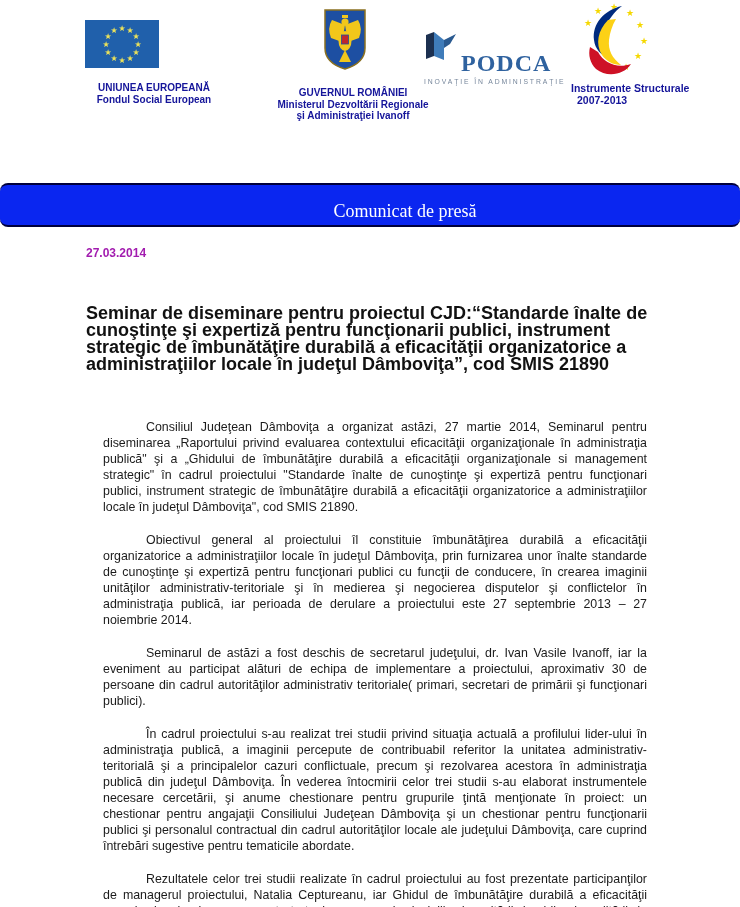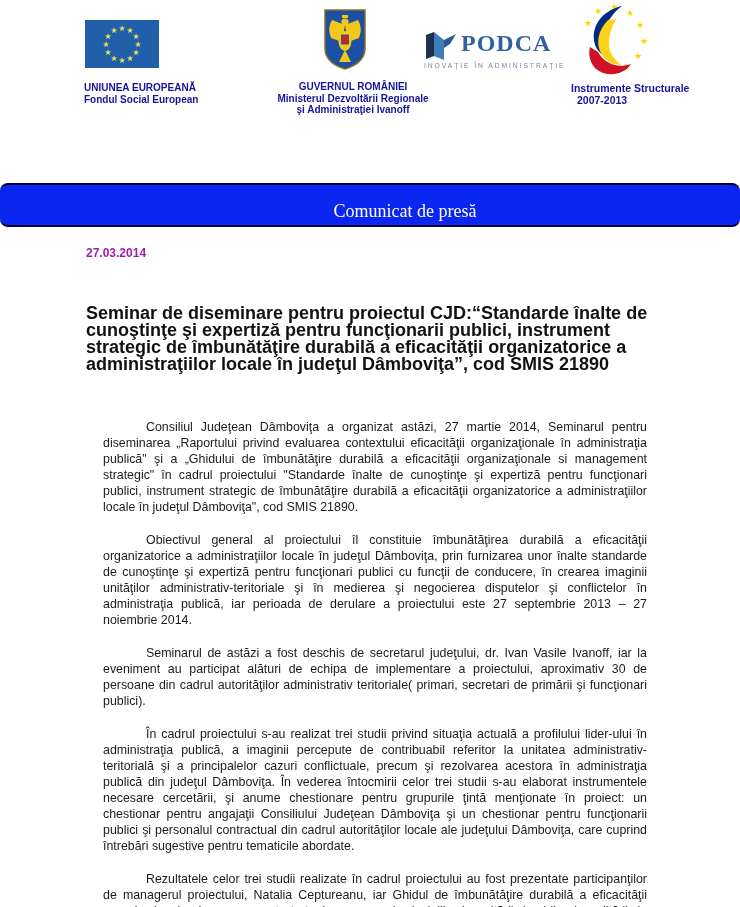--- a/index.html
+++ b/index.html
@@ -5,32 +5,32 @@
   html,body { margin:0; padding:0; background:#ffffff; }
   .page {
     position:relative; width:740px; height:907px; background:#ffffff;
     font-family:"Liberation Sans", sans-serif; color:#161616; overflow:hidden;
   }
 
   
   .eu-flag { position:absolute; left:85px; top:20px; }
   .eu-caption {
     position:absolute; left:84px; top:82px; width:140px;
-    color:#15159a; font-weight:bold; font-size:10px; line-height:12px; text-align:left;
+    color:#15159a; font-weight:bold; font-size:10px; line-height:12px; text-align:center;
   }
   .coa { position:absolute; left:322px; top:8px; }
   .gov-caption {
-    position:absolute; left:258px; top:81px; width:190px; text-align:center;
+    position:absolute; left:258px; top:87px; width:190px; text-align:center;
     color:#15159a; font-weight:bold; font-size:10px; line-height:11.5px;
   }
   .podca { position:absolute; left:424px; top:30px; width:140px; }
   .podca-row { display:flex; align-items:flex-start; }
   .podca-word {
     font-family:"Liberation Serif", serif; font-weight:bold; font-size:24px;
-    color:#2f629f; letter-spacing:1px; line-height:26px; margin-left:3px;
+    color:#2f629f; letter-spacing:1px; line-height:26px; margin-left:3px;margin-top:20px;
   }
   .podca-caption {
     margin-top:2px; font-size:6.8px; letter-spacing:1.9px; color:#76869b;
     white-space:nowrap;
   }
   .swoosh { position:absolute; left:576px; top:2px; }
   .struct-caption {
     position:absolute; left:571px; top:82px; width:150px;
     color:#15159a; font-weight:bold; font-size:10.5px; line-height:12px; text-align:left;
   }

